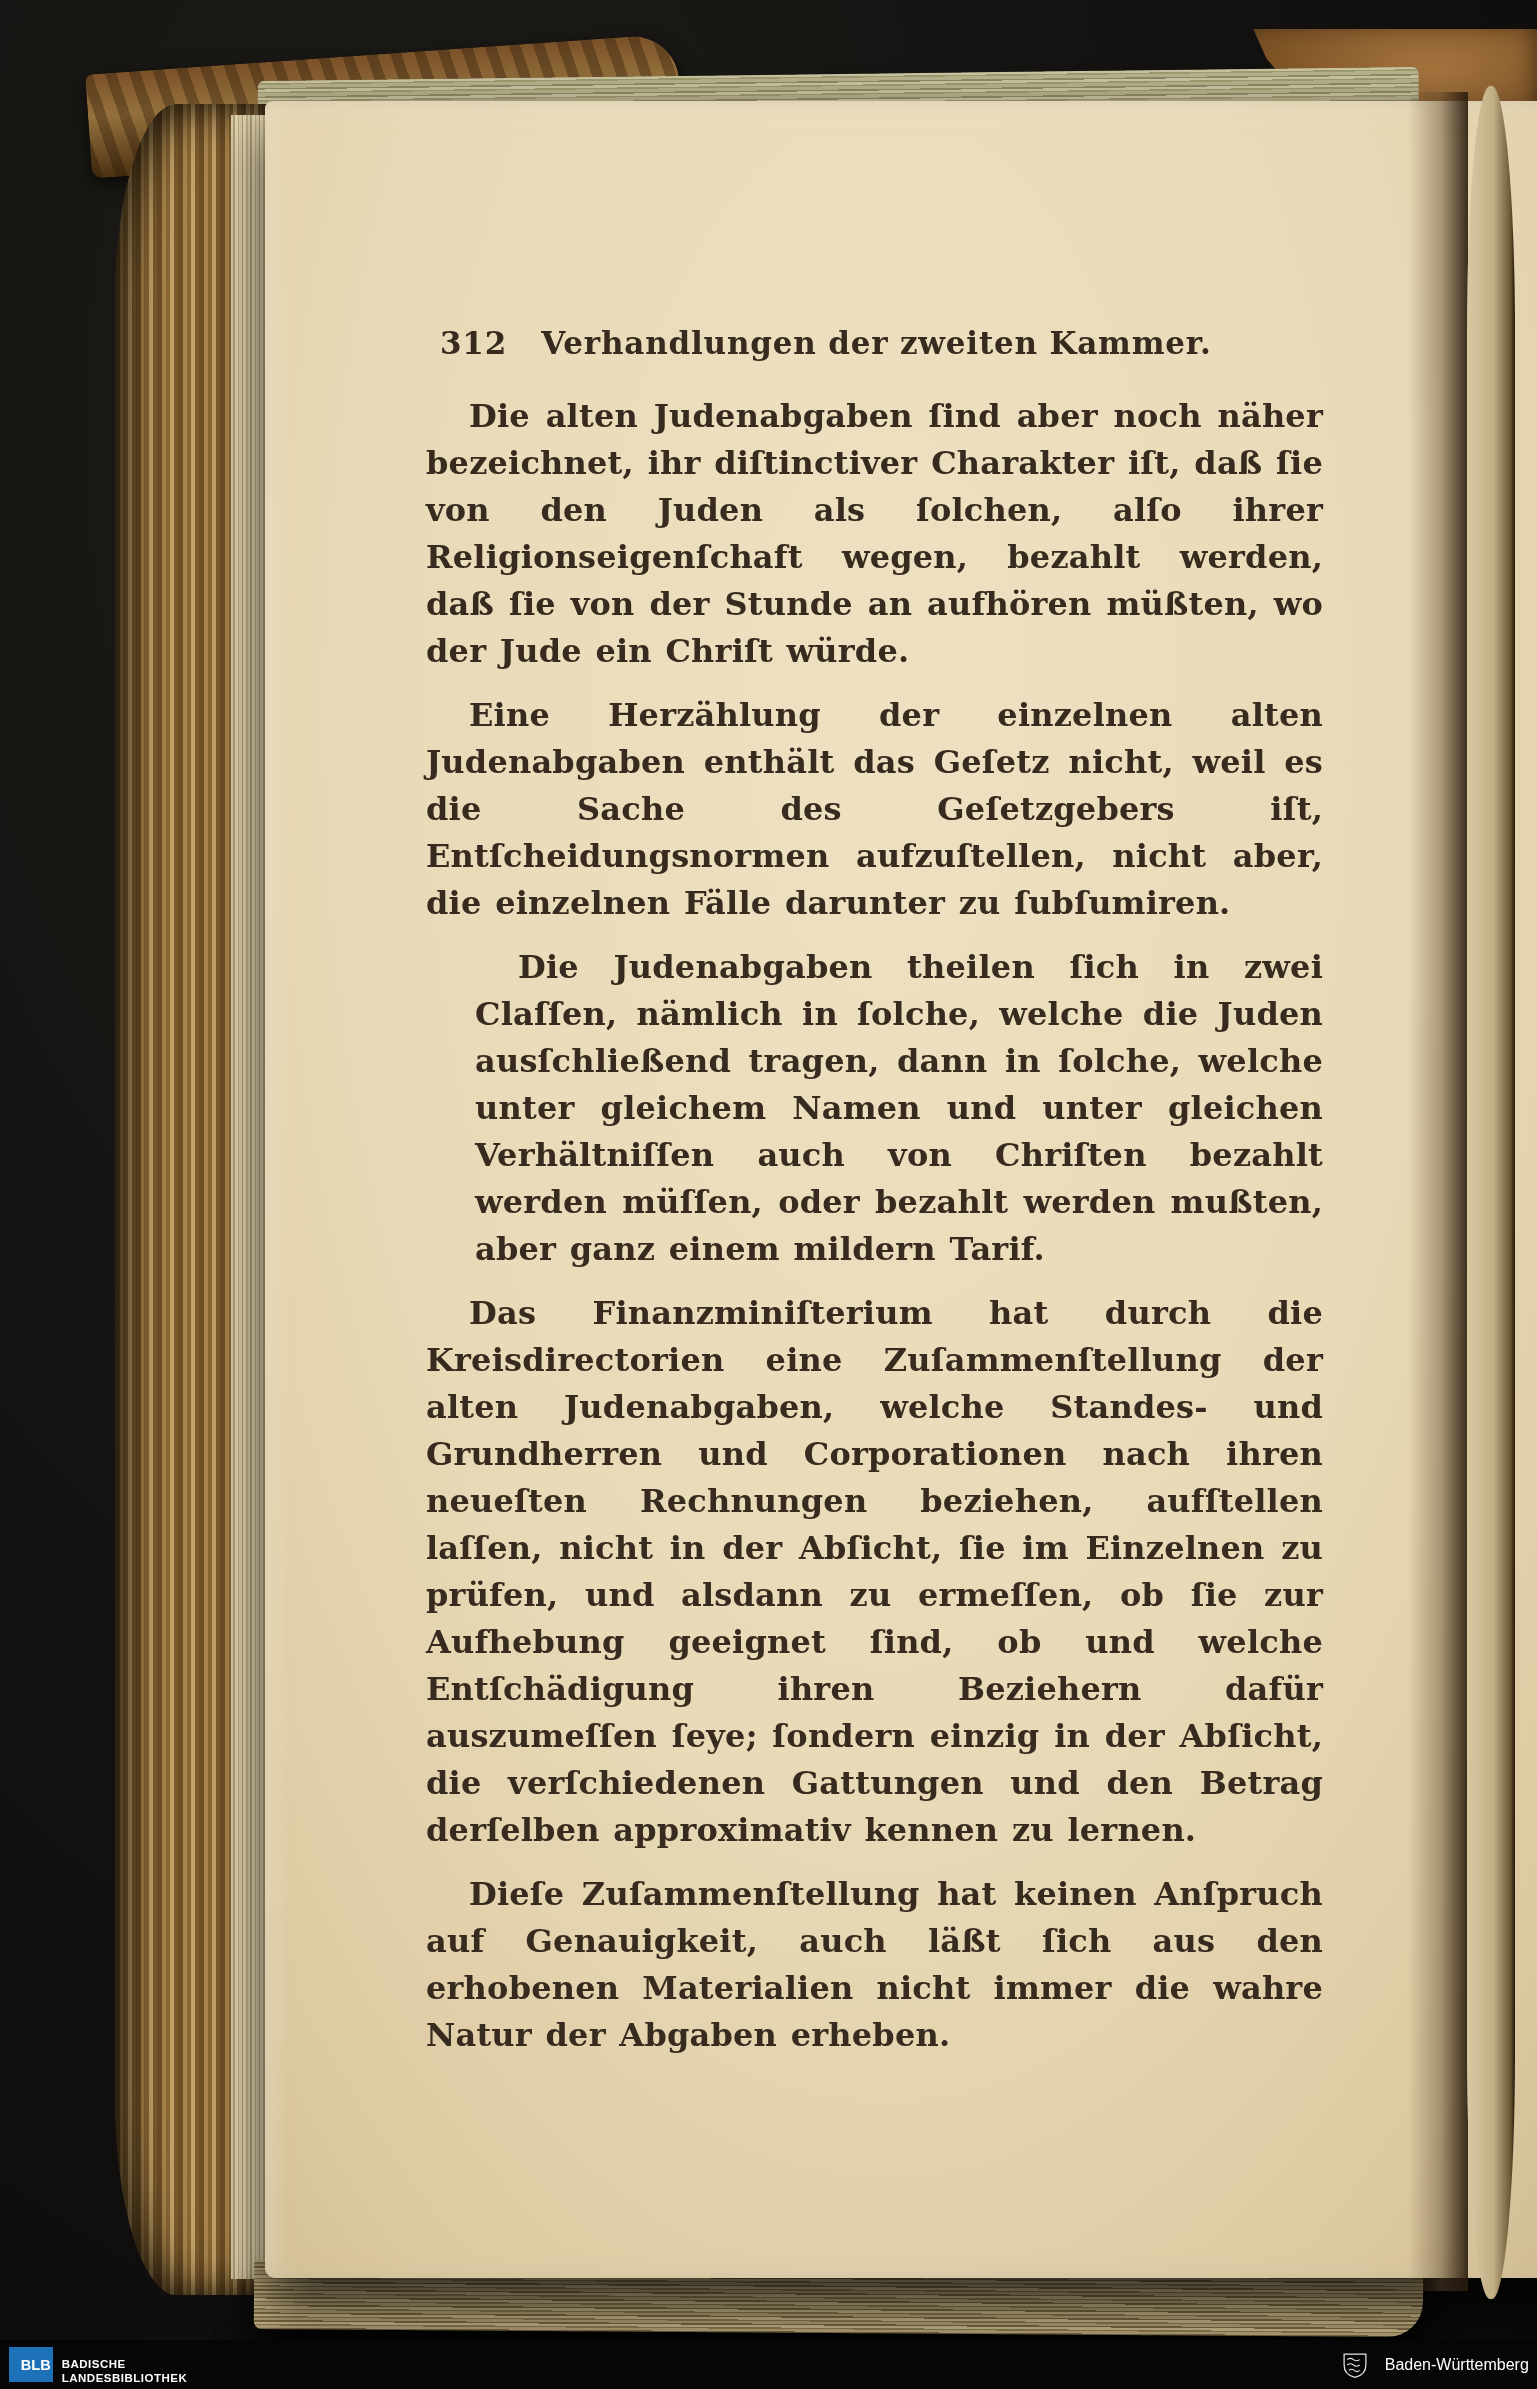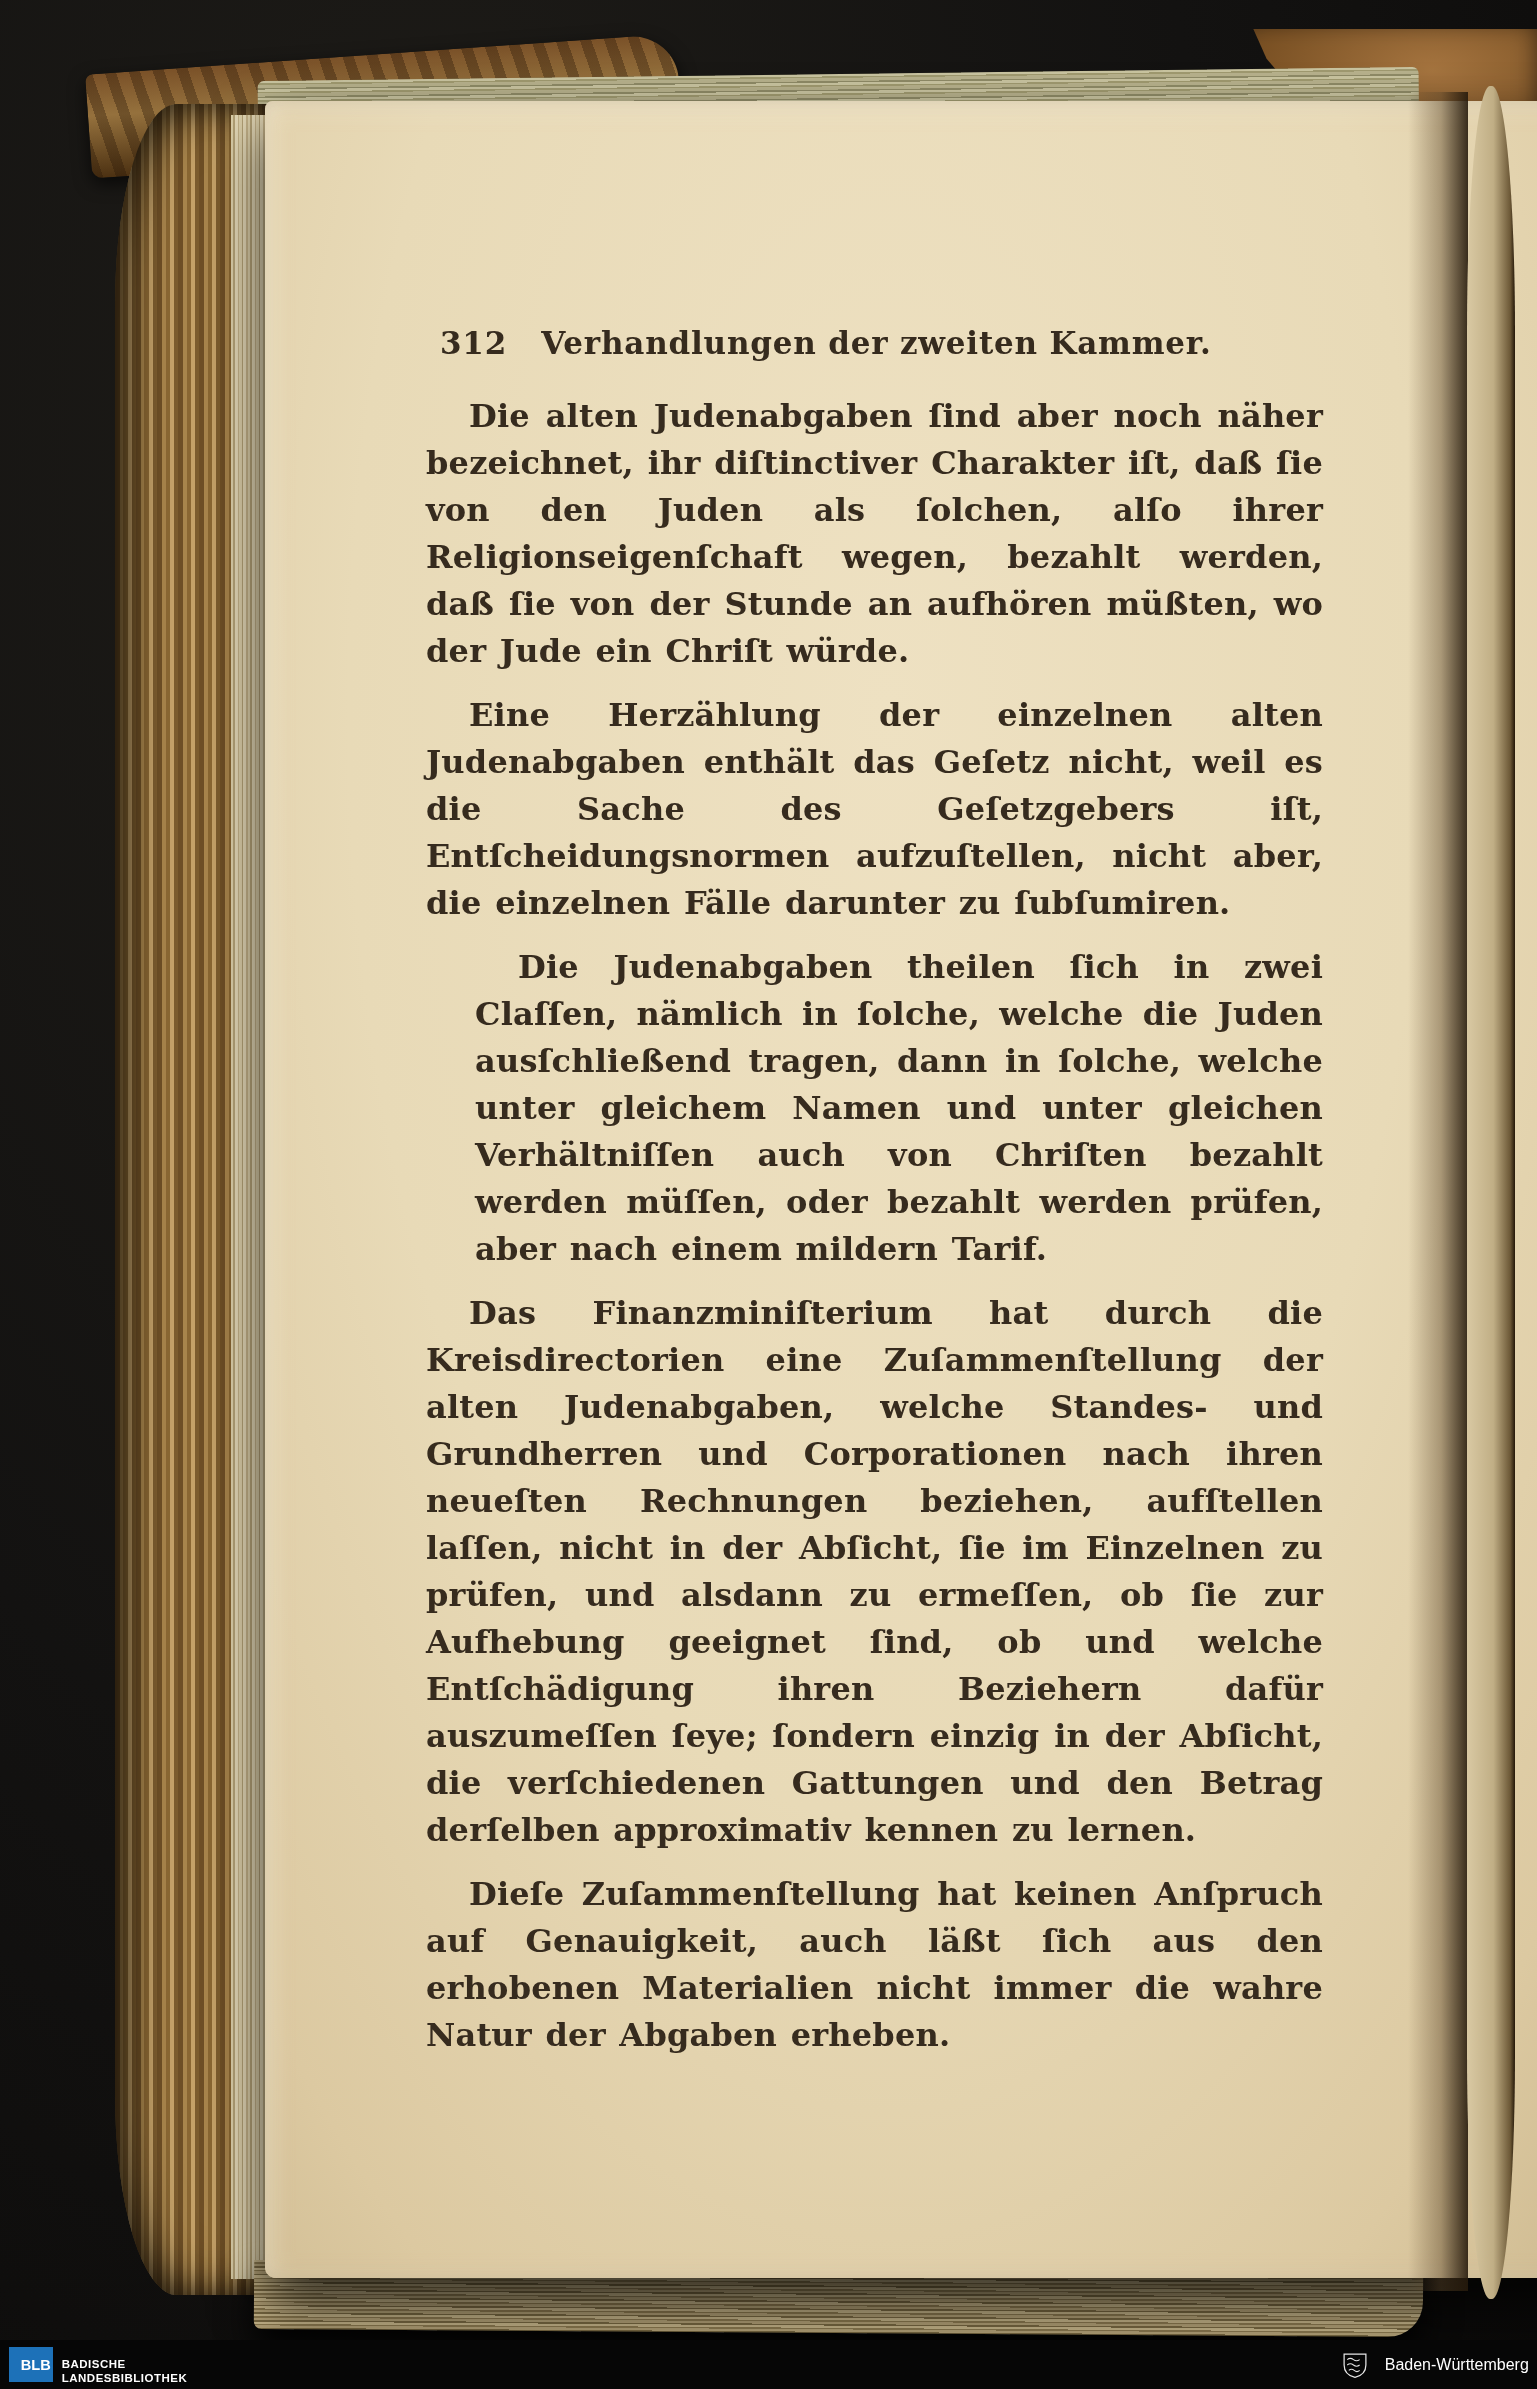--- a/index.html
+++ b/index.html
@@ -117,21 +117,21 @@
 <div class="bottom-edge"></div>
 
 <div class="scan-page">
   <div class="text-block">
     <div class="page-head">
       <span class="page-num">312</span>
       <span class="page-title">Verhandlungen der zweiten Kammer.</span>
     </div>
     <p class="first-indent">Die alten Judenabgaben ſind aber noch näher bezeichnet, ihr diſtinctiver Charakter iſt, daß ſie von den Juden als ſolchen, alſo ihrer Religionseigenſchaft wegen, bezahlt werden, daß ſie von der Stunde an aufhören müßten, wo der Jude ein Chriſt würde.</p>
     <p class="first-indent">Eine Herzählung der einzelnen alten Judenabgaben enthält das Geſetz nicht, weil es die Sache des Geſetzgebers iſt, Entſcheidungsnormen aufzuſtellen, nicht aber, die einzelnen Fälle darunter zu ſubſumiren.</p>
-    <p class="first-indent block">Die Judenabgaben theilen ſich in zwei Claſſen, nämlich in ſolche, welche die Juden ausſchließend tragen, dann in ſolche, welche unter gleichem Namen und unter gleichen Verhältniſſen auch von Chriſten bezahlt werden müſſen, oder bezahlt werden prüfen, aber nach einem mildern Tarif.</p>
+    <p class="first-indent block">Die Judenabgaben theilen ſich in zwei Claſſen, nämlich in ſolche, welche die Juden ausſchließend tragen, dann in ſolche, welche unter gleichem Namen und unter gleichen Verhältniſſen auch von Chriſten bezahlt werden müſſen, oder bezahlt werden mußten, aber ganz einem mildern Tarif.</p>
     <p class="first-indent">Das Finanzminiſterium hat durch die Kreisdirectorien eine Zuſammenſtellung der alten Judenabgaben, welche Standes- und Grundherren und Corporationen nach ihren neueſten Rechnungen beziehen, aufſtellen laſſen, nicht in der Abſicht, ſie im Einzelnen zu prüfen, und alsdann zu ermeſſen, ob ſie zur Aufhebung geeignet ſind, ob und welche Entſchädigung ihren Beziehern dafür auszumeſſen ſeye; ſondern einzig in der Abſicht, die verſchiedenen Gattungen und den Betrag derſelben approximativ kennen zu lernen.</p>
     <p class="first-indent">Dieſe Zuſammenſtellung hat keinen Anſpruch auf Genauigkeit, auch läßt ſich aus den erhobenen Materialien nicht immer die wahre Natur der Abgaben erheben.</p>
   </div>
 </div>
 
 <div class="gutter-shadow"></div>
 <div class="next-page-edge"></div>
 
 <div class="footer-bar">
   <div class="blb-group">

